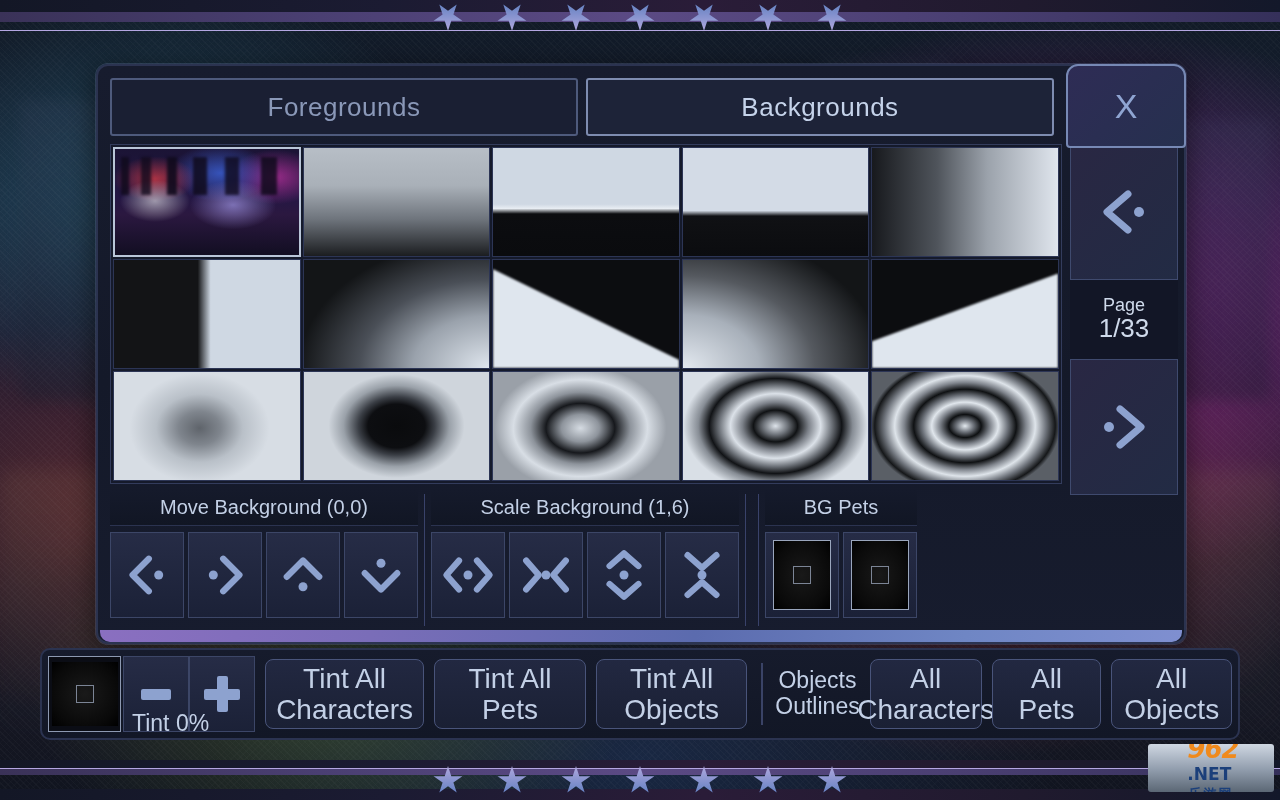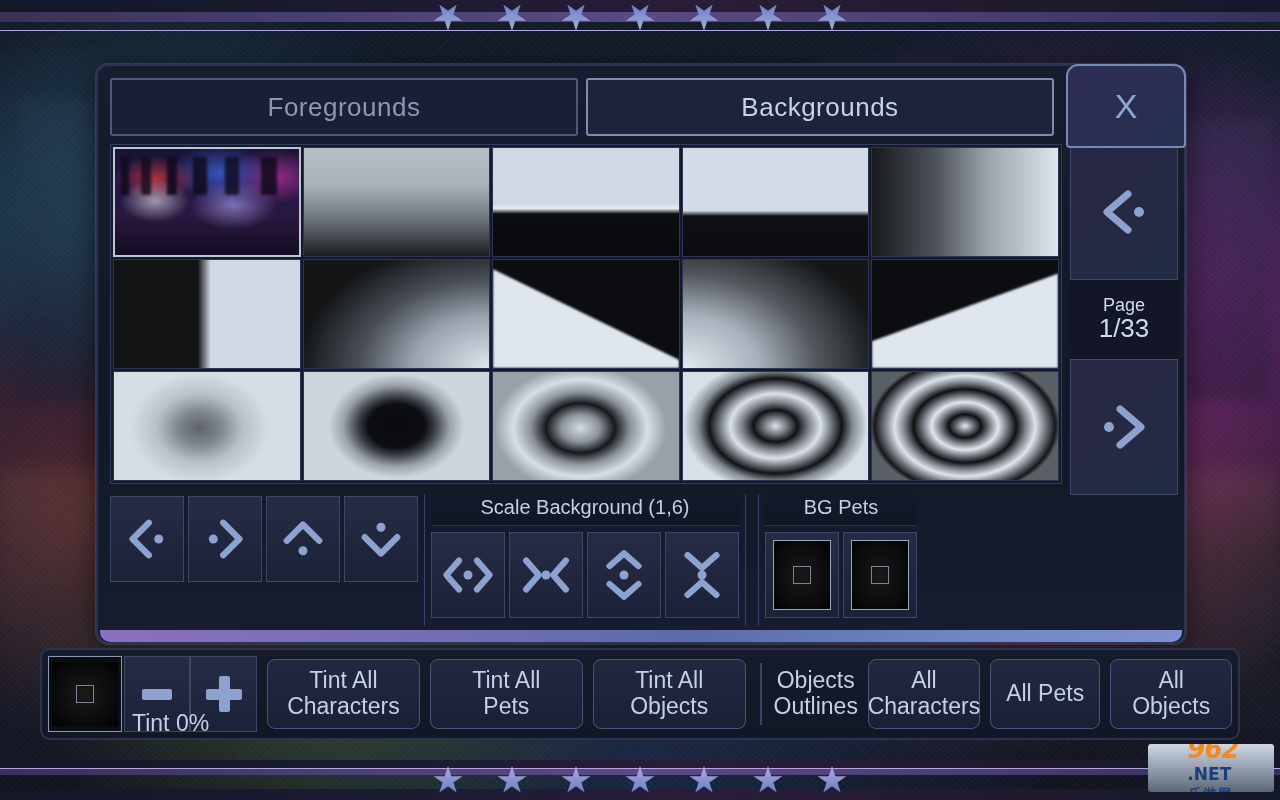--- a/index.html
+++ b/index.html
@@ -257,21 +257,21 @@
     position: absolute; left: 132px; top: 710px;
     color: #c3d0e6; font-size: 23px; white-space: nowrap; z-index: 4; text-align: center;
   }
   .tb-btn {
     height: 70px; margin-left: 10px;
     background: linear-gradient(180deg,#222841,#1a2034);
     border: 1px solid #49547a;
     border-radius: 8px;
     display: flex; align-items: center; justify-content: center;
     text-align: center;
-    color: #c3d0e6; font-size: 23px; line-height: 1.12;
+    color: #c3d0e6; font-size: 28px; line-height: 1.12;
     padding: 0 10px;
   }
   .tb-sep { width: 2px; height: 62px; background: #3a4366; margin: 0 10px 0 14px; }
   .tb-static {
     color: #c3d0e6; font-size: 23px; line-height: 1.12; text-align: center;
     white-space: pre-line; margin-left: 2px;
   }
 
   
   #watermark {
@@ -415,20 +415,21 @@
       <svg class="gly" width="60" height="56" viewBox="0 0 60 56">
         <polyline points="26,10 47,28 26,46"></polyline>
         <circle cx="15" cy="28" r="5"></circle>
       </svg>
     </div>
   </div>
 
   <div id="control-row">
 
     <div class="ctl-group">
+      <div class="ctl-label">Move Background (0,0)</div>
       <div class="ctl-buttons">
         <div class="ctl-btn">
           <svg class="gly" width="54" height="54" viewBox="0 0 60 60">
             <polyline points="32,12 14,30 32,48"></polyline>
               <circle cx="43" cy="30" r="5"></circle>
           </svg>
         </div>
         <div class="ctl-btn">
           <svg class="gly" width="54" height="54" viewBox="0 0 60 60">
             <polyline points="28,12 46,30 28,48"></polyline>

